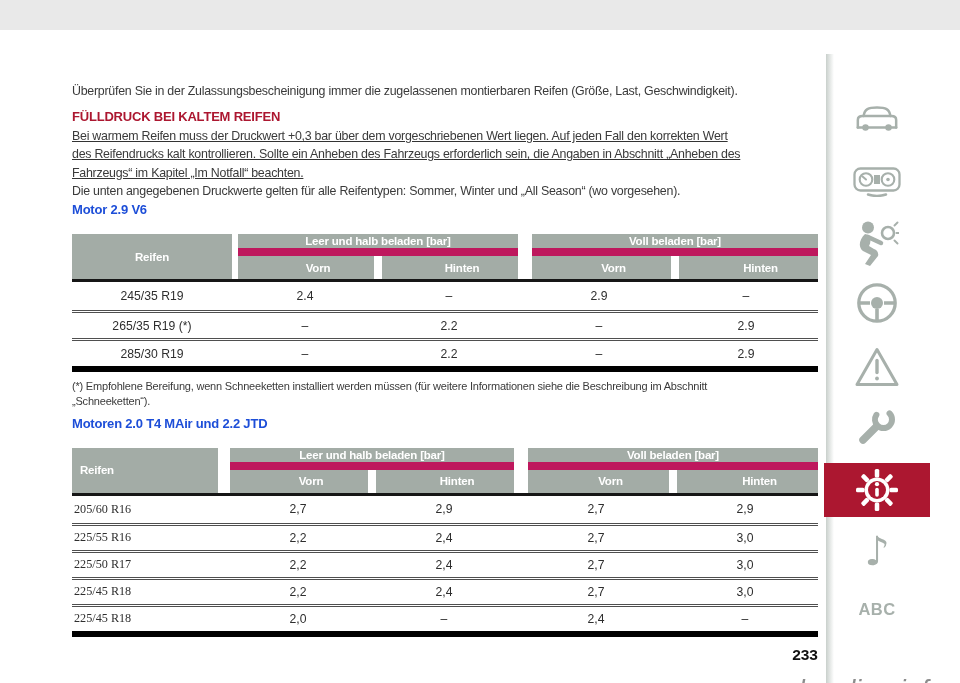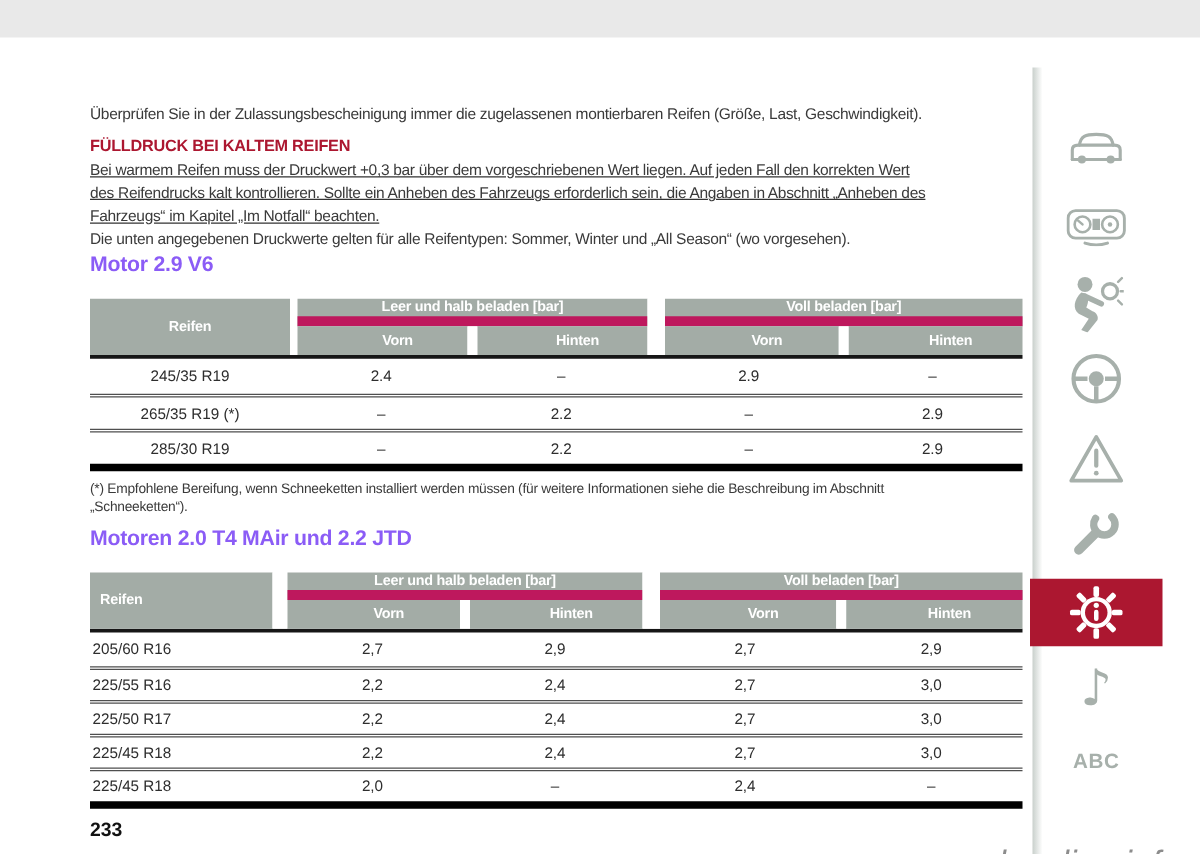--- a/index.html
+++ b/index.html
@@ -9,24 +9,24 @@
     overflow:hidden; font-family:"Liberation Sans","DejaVu Sans",sans-serif;
     color:#333;
     margin-top:30px;
   }
   
   .content { position:absolute; left:72px; top:52px; width:746px; }
   .body-line { font-size:12.4px; line-height:18.2px; color:#3a3a3a; letter-spacing:-0.25px; }
   .red-heading { font-size:13px; font-weight:bold; color:var(--accent-red,#ac1730);
                  letter-spacing:-0.2px; margin:9px 0 3px 0; }
   .para { margin:0;text-decoration:underline; }
-  .bold-heading { font-size:17px; font-weight:bold; color:#8b5cf6; letter-spacing:-0.2px; margin-top:2px; }
+  .bold-heading { font-size:13px; font-weight:bold; color:#1d4ed8; letter-spacing:-0.2px; margin-top:2px; }
   .footnote-line { font-size:11px; line-height:14.8px; color:#3a3a3a; letter-spacing:-0.2px; }
   .footnote { margin:7px 0 7px 0; }
-  .page-number { text-align:left; font-size:15.5px; font-weight:bold; color:#111; margin-top:9px; }
+  .page-number { text-align:right; font-size:15.5px; font-weight:bold; color:#111; margin-top:9px; }
 
   
   .ptable { width:746px; margin-top:17px; }
   .thead { display:flex; height:48px; border-bottom:3px solid #161616; }
   .hcell { background:var(--table-header,#a3aca6); color:#fff; font-weight:bold; font-size:11.5px;
            display:flex; align-items:center; justify-content:center; letter-spacing:-0.2px; }
   .grp { display:flex; flex-direction:column; }
   .gtop { height:22px; border-bottom:8px solid #be185d; }
   .grow { flex:1; display:flex; }
   .sub { flex:1;padding-left:24px; }
@@ -45,21 +45,21 @@
   .t1 .trow { height:28px; }
   .t1 .trow .c-reifen { justify-content:center; }
 
   
   .t2 .c-reifen { width:146px; } .t2 .c-ga { width:12px; }
   .t2 .c-v1 { width:136px; } .t2 .c-gs { width:8px; } .t2 .c-h1 { width:140px; }
   .t2 .c-gb { width:14px; } .t2 .c-v2 { width:136px; } .t2 .c-h2 { width:146px; }
   .t2 .grp1 { width:284px; } .t2 .grp2 { width:290px; }
   .t2 .trow { height:27px; }
   .t2 .thead .c-reifen { justify-content:flex-start; padding-left:8px; }
-  .t2 .trow .c-reifen { justify-content:flex-start; padding-left:2px; }
+  .t2 .trow .c-reifen { justify-content:flex-start; padding-left:2px;font-family:Liberation Serif, serif; }
 
   
   .sidebar-divider { position:absolute; left:826px; top:24px; width:8px; height:632px;
     background:linear-gradient(to right,#c9d0cc,#ffffff); }
   .side-item { position:absolute; left:824px; width:106px; height:54px;
     display:flex; align-items:center; justify-content:center; color:var(--sidebar-icon,#a7b0ab);
     cursor:pointer; }
   .side-item.active { background:var(--accent-red,#ac1730); color:#ffffff; }
   .side-item svg { display:block; }
   .note-glyph { font-family:"DejaVu Sans",sans-serif; font-size:40px; line-height:1; }

